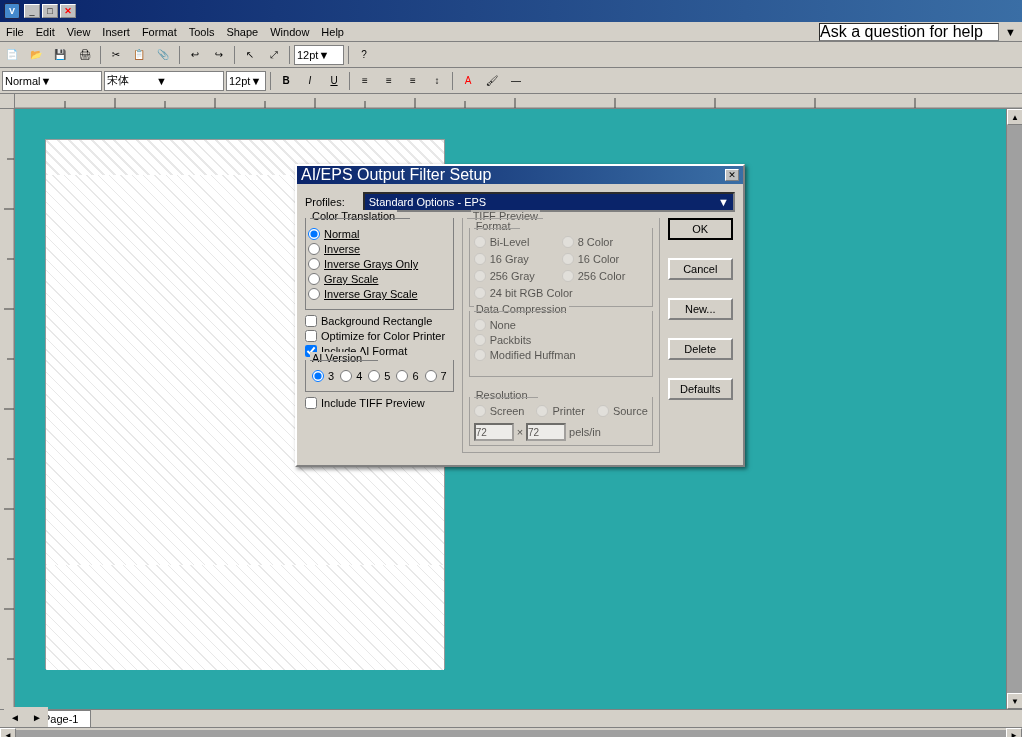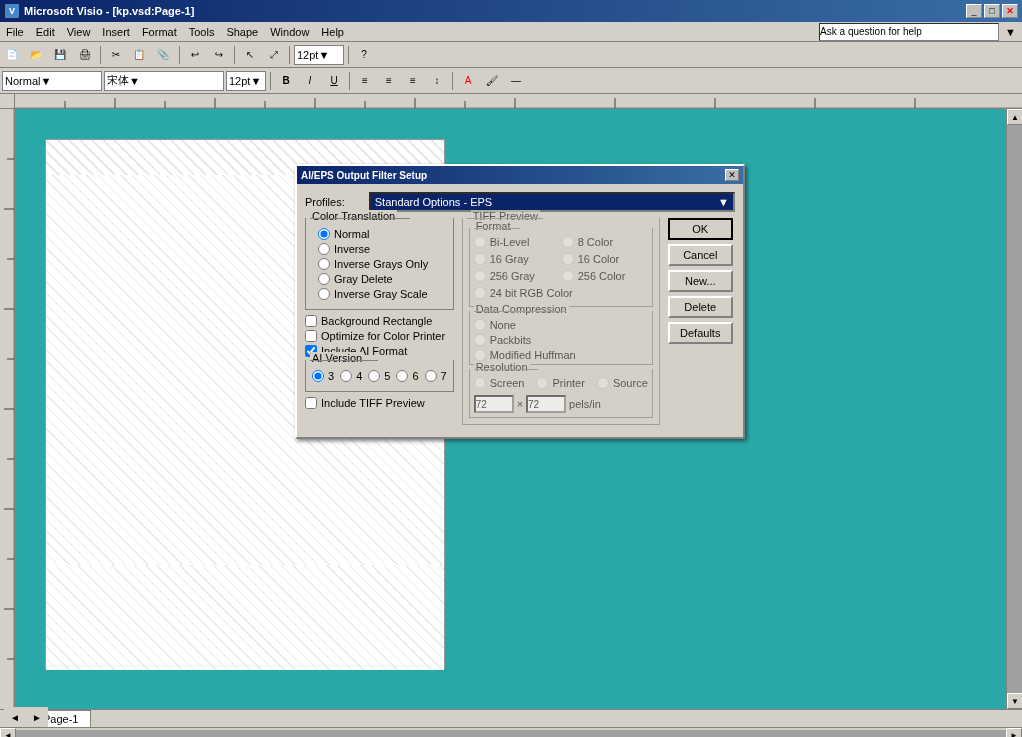--- a/index.html
+++ b/index.html
@@ -112,21 +112,21 @@
     .format-dropdown {
       height: 20px;
       background: white;
       border: 1px solid #808080;
       font-size: 11px;
       padding: 0 2px;
       display: flex; align-items: center;
       cursor: pointer;
     }
     .style-dropdown { width: 100px; }
-    .font-dropdown { width: 120px; }
+    .font-dropdown { width: 120px; gap: 27px; }
     .size-dropdown { width: 40px; }
 
     
     .ruler-area {
       display: flex;
       background: #d4d0c8;
     }
     .ruler-corner {
       width: 15px; height: 15px;
       background: #d4d0c8;
@@ -195,21 +195,21 @@
     }
     .dialog-title-bar {
       background: linear-gradient(to right, #0a246a, #3a6ea5);
       color: white;
       height: 18px;
       display: flex;
       align-items: center;
       padding: 0 4px;
     }
     .dialog-title-text {
-      flex: 1; font-size: 10px; font-weight: bold;
+      flex: 1; font-size: 16px; font-weight: normal;
     }
     .dialog-close-btn {
       width: 14px; height: 12px;
       background: #c0c0c0;
       border: 1px solid;
       border-color: #fff #808080 #808080 #fff;
       display: flex; align-items: center; justify-content: center;
       font-size: 9px; cursor: pointer; color: #000;
     }
     .dialog-body {
@@ -218,33 +218,33 @@
     .dialog-row {
       display: flex;
       gap: 8px;
     }
     .dialog-left {
       flex: 1;
     }
     .dialog-right {
       display: flex;
       flex-direction: column;
-      gap: 4px;
+      gap: 18px;
       width: 70px;
     }
 
     
     .profiles-row {
       display: flex;
       align-items: center;
       margin-bottom: 6px;
     }
     .profiles-label {
       font-size: 11px;
-      margin-right: 12px;
+      margin-right: 6px;
     }
     .profiles-dropdown {
       flex: 1;
       height: 20px;
       background: #0a246a;
       color: white;
       border: 2px inset #808080;
       font-size: 11px;
       padding: 0 4px;
       display: flex; align-items: center; justify-content: space-between;
@@ -370,40 +370,39 @@
       position: relative;
     }
   </style>
 </head>
 <body>
 
 <div class="full-layout">
 
   <div class="title-bar">
     <div class="title-bar-icon">V</div>
-    <span class="title-bar-text">Microsoft Visio - [kp.vsd:Page-1]</span>
     <div class="title-bar-buttons">
       <div class="title-btn">_</div>
       <div class="title-btn">□</div>
       <div class="title-btn" style="color:red; font-weight:bold;">✕</div>
     </div>
   </div>
 
   <div class="menu-bar">
     <div class="menu-item">File</div>
     <div class="menu-item">Edit</div>
     <div class="menu-item">View</div>
     <div class="menu-item">Insert</div>
     <div class="menu-item">Format</div>
     <div class="menu-item">Tools</div>
     <div class="menu-item">Shape</div>
     <div class="menu-item">Window</div>
     <div class="menu-item">Help</div>
     <div style="flex:1"></div>
-    <input type="text" style="width: 180px; height: 18px; font-size: 10px; border: 1px inset rgb(128, 128, 128);" value="Ask a question for help">
+    <input type="text" style="width: 180px; height: 18px; font-size: 16px; border: 1px inset rgb(128, 128, 128);" value="Ask a question for help">
     <div class="menu-item">▼</div>
   </div>
 
   <div class="toolbar">
     <div class="toolbar-btn">📄</div>
     <div class="toolbar-btn">📂</div>
     <div class="toolbar-btn">💾</div>
     <div class="toolbar-btn">🖨</div>
     <div class="toolbar-separator"></div>
     <div class="toolbar-btn">✂</div>
@@ -521,39 +520,39 @@
                     <span>Standard Options - EPS</span>
                     <span>▼</span>
                   </div>
                 </div>
               </div>
 
               <div class="dialog-row">
 
                 <div class="dialog-left">
 
-                  <div style="border:1px solid #808080; border-top:none; position:relative; padding:10px 6px 6px 12px; margin-bottom:5px;">
+                  <div style="border:1px solid #808080; border-top:none; position:relative; padding:10px 6px 6px 2px; margin-bottom:5px;text-decoration:underline;">
                     <div style="position:absolute;top:-8px;left:4px;background:#d4d0c8;padding:0 2px;font-size:11px;">Color Translation</div>
                     <div style="position:absolute;top:0;left:0;right:0;height:1px;background:linear-gradient(to right,transparent 0,transparent 4px,#808080 4px,#808080 104px,transparent 104px);"></div>
 
                     <div class="radio-row">
                       <input type="radio" name="color-trans" checked="" style="">
                       <span>Normal</span>
                     </div>
                     <div class="radio-row">
                       <input type="radio" name="color-trans" style="">
                       <span>Inverse</span>
                     </div>
                     <div class="radio-row">
                       <input type="radio" name="color-trans" style="">
                       <span>Inverse Grays Only</span>
                     </div>
                     <div class="radio-row">
                       <input type="radio" name="color-trans" style="">
-                      <span>Gray Delete</span>
+                      <span>Gray Scale</span>
                     </div>
                     <div class="radio-row">
                       <input type="radio" name="color-trans" style="">
                       <span>Inverse Gray Scale</span>
                     </div>
                   </div>
 
 
                   <div class="checkbox-row">
                     <input type="checkbox" style="">
@@ -637,21 +636,21 @@
                           <input type="radio" name="fmt" disabled="" style="">
                           <span>256 Color</span>
                         </div>
                         <div class="radio-row" style="grid-column:span 2;">
                           <input type="radio" name="fmt" disabled="" style="">
                           <span>24 bit RGB Color</span>
                         </div>
                       </div>
                     </div>
 
-                    <div style="border:1px solid #808080; border-top:none; position:relative; padding:8px 4px 0 4px; margin-bottom:4px;">
+                    <div style="border:1px solid #808080; border-top:none; position:relative; padding:8px 4px 12px 4px; margin-bottom:20px;">
                       <div style="position:absolute;top:-8px;left:4px;background:#d4d0c8;padding:0 2px;font-size:11px;">Data Compression</div>
                       <div style="position:absolute;top:0;left:0;right:0;height:1px;background:linear-gradient(to right,transparent 0,transparent 4px,#808080 4px,#808080 96px,transparent 96px);"></div>
 
                       <div class="radio-row">
                         <input type="radio" name="compress" disabled="" style="">
                         <span>None</span>
                       </div>
                       <div class="radio-row">
                         <input type="radio" name="compress" disabled="" style="">
                         <span>Packbits</span>

